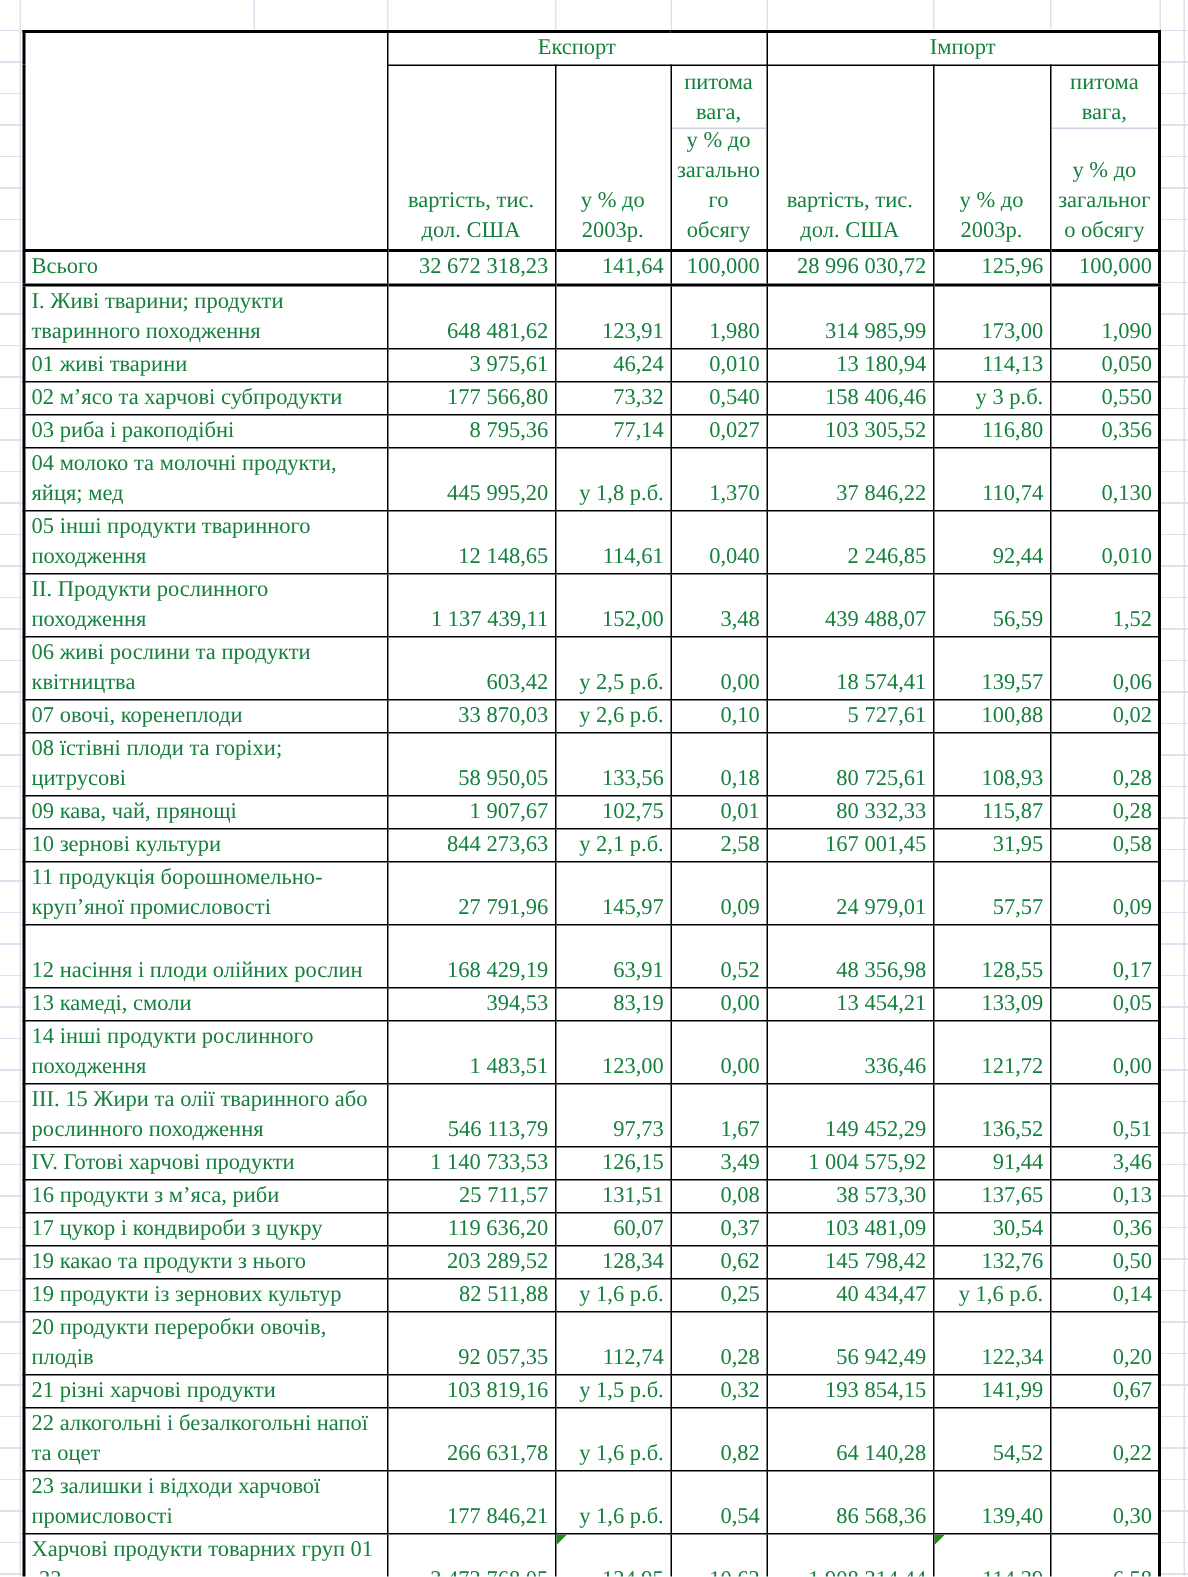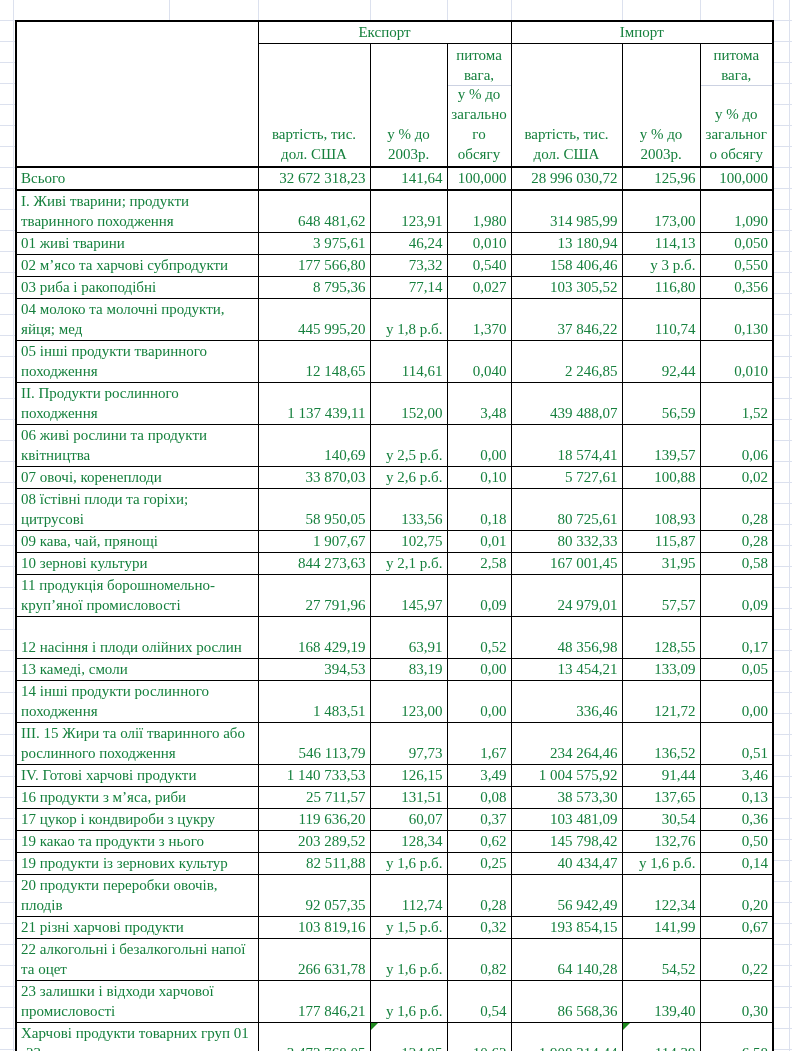--- a/index.html
+++ b/index.html
@@ -157,21 +157,21 @@
             <td class="lab">II. Продукти рослинного походження</td>
             <td class="num">1 137 439,11</td>
             <td class="num">152,00</td>
             <td class="num">3,48</td>
             <td class="num">439 488,07</td>
             <td class="num">56,59</td>
             <td class="num">1,52</td>
           </tr>
           <tr style="height: 42px;">
             <td class="lab">06 живі рослини та продукти квітництва</td>
-            <td class="num">140,69</td>
+            <td class="num">603,42</td>
             <td class="num">у 2,5 р.б.</td>
             <td class="num">0,00</td>
             <td class="num">18 574,41</td>
             <td class="num">139,57</td>
             <td class="num">0,06</td>
           </tr>
           <tr style="height: 21px;">
             <td class="lab">07 овочі, коренеплоди</td>
             <td class="num">33 870,03</td>
             <td class="num">у 2,6 р.б.</td>
@@ -241,21 +241,21 @@
             <td class="num">0,00</td>
             <td class="num">336,46</td>
             <td class="num">121,72</td>
             <td class="num">0,00</td>
           </tr>
           <tr style="height: 42px;">
             <td class="lab">III. 15 Жири та олії тваринного або рослинного походження</td>
             <td class="num">546 113,79</td>
             <td class="num">97,73</td>
             <td class="num">1,67</td>
-            <td class="num">234 264,46</td>
+            <td class="num">149 452,29</td>
             <td class="num">136,52</td>
             <td class="num">0,51</td>
           </tr>
           <tr style="height: 21px;">
             <td class="lab">IV. Готові харчові продукти</td>
             <td class="num">1 140 733,53</td>
             <td class="num">126,15</td>
             <td class="num">3,49</td>
             <td class="num">1 004 575,92</td>
             <td class="num">91,44</td>

